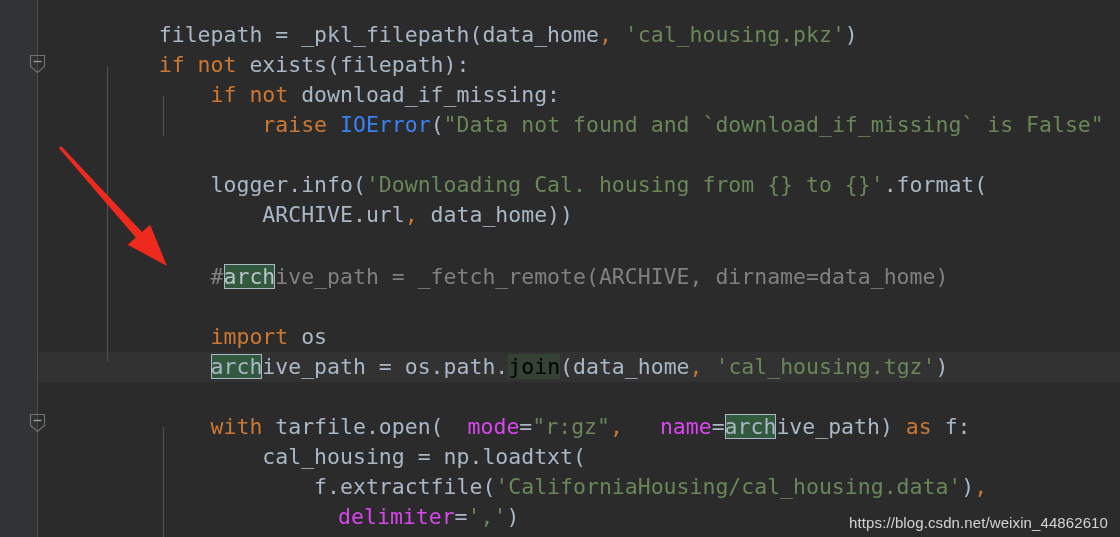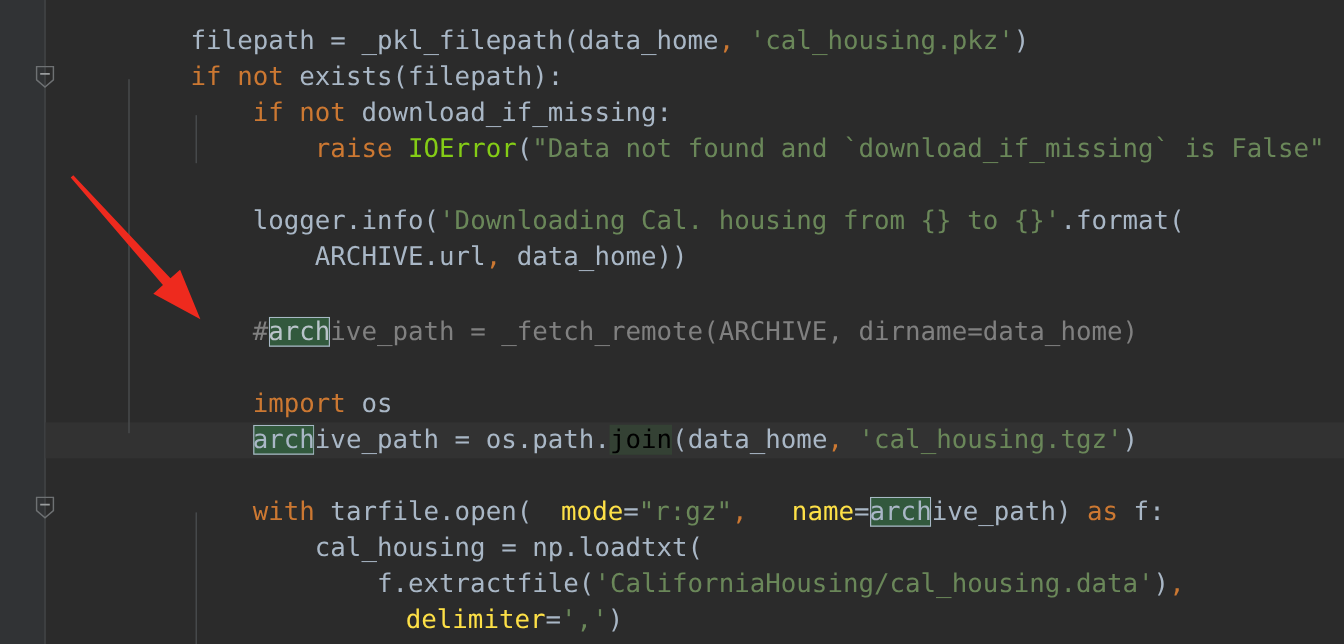--- a/index.html
+++ b/index.html
@@ -78,23 +78,23 @@
     position: absolute;
     left: 107px;
     height: 30px;
     white-space: pre;
   }
 
   
   .t-plain   { color: #a9b7c6; }
   .t-kw      { color: #cc7832; }
   .t-str     { color: #6a8759; }
-  .t-cls     { color: #84cc16; }
+  .t-cls     { color: #3b82f6; }
   .t-comment { color: #808080; }
-  .t-kwarg   { color: #fde047; padding-left: 24px; }
+  .t-kwarg   { color: #d946ef; padding-left: 24px; }
 
   
   .hit {
     background: #32593d;
     box-shadow: 0 0 0 1px #a9b7c6 inset;
     color: #a9b7c6;
   }
   .hit-comment {
     background: #32593d;
     box-shadow: 0 0 0 1px #a9b7c6 inset;
@@ -167,14 +167,15 @@
       <div class="indent-guide" style="left: 163px; top: 96px; height: 40px;"></div>
       <div class="indent-guide" style="left: 163px; top: 427px; height: 110px;"></div>
     </div>
 
   <div class="code" id="code-layer"><div class="line" style="top: 20px;"><span class="t-plain">    filepath = _pkl_filepath(data_home</span><span class="t-kw">,</span><span class="t-plain"> </span><span class="t-str">'cal_housing.pkz'</span><span class="t-plain">)</span></div><div class="line" style="top: 50px;"><span class="t-plain">    </span><span class="t-kw">if not</span><span class="t-plain"> exists(filepath):</span></div><div class="line" style="top: 80px;"><span class="t-plain">        </span><span class="t-kw">if not</span><span class="t-plain"> download_if_missing:</span></div><div class="line" style="top: 110px;"><span class="t-plain">            </span><span class="t-kw">raise</span><span class="t-plain"> </span><span class="t-cls">IOError</span><span class="t-plain">(</span><span class="t-str">"Data not found and `download_if_missing` is False"</span></div><div class="line" style="top: 140px;"></div><div class="line" style="top: 170px;"><span class="t-plain">        logger.info(</span><span class="t-str">'Downloading Cal. housing from {} to {}'</span><span class="t-plain">.format(</span></div><div class="line" style="top: 200px;"><span class="t-plain">            ARCHIVE.url</span><span class="t-kw">,</span><span class="t-plain"> data_home))</span></div><div class="line" style="top: 230px;"></div><div class="line" style="top: 262px;"><span class="t-comment">        #</span><span class="hit-comment">arch</span><span class="t-comment">ive_path = _fetch_remote(ARCHIVE, dirname=data_home)</span></div><div class="line" style="top: 292px;"></div><div class="line" style="top: 322px;"><span class="t-plain">        </span><span class="t-kw">import</span><span class="t-plain"> os</span></div><div class="line" style="top: 352px;"><span class="t-plain">        </span><span class="hit">arch</span><span class="t-plain">ive_path = os.path.</span><span class="soft-hit">join</span><span class="t-plain">(data_home</span><span class="t-kw">,</span><span class="t-plain"> </span><span class="t-str">'cal_housing.tgz'</span><span class="t-plain">)</span></div><div class="line" style="top: 382px;"></div><div class="line" style="top: 412px;"><span class="t-plain">        </span><span class="t-kw">with</span><span class="t-plain"> tarfile.open(</span><span class="t-kwarg">mode</span><span class="t-plain">=</span><span class="t-str">"r:gz"</span><span class="t-kw">,</span><span class="t-plain"> </span><span class="t-kwarg">name</span><span class="t-plain">=</span><span class="hit">arch</span><span class="t-plain">ive_path) </span><span class="t-kw">as</span><span class="t-plain"> f:</span></div><div class="line" style="top: 442px;"><span class="t-plain">            cal_housing = np.loadtxt(</span></div><div class="line" style="top: 472px;"><span class="t-plain">                f.extractfile(</span><span class="t-str">'CaliforniaHousing/cal_housing.data'</span><span class="t-plain">)</span><span class="t-kw">,</span></div><div class="line" style="top: 502px;"><span class="t-plain">                </span><span class="t-kwarg">delimiter</span><span class="t-plain">=</span><span class="t-str">','</span><span class="t-plain">)</span></div></div>
 
   <svg class="arrow-svg" id="arrow-layer" viewBox="0 0 1120 537">
       <polygon points="58.91,147.98 135.79,237.58 127.76,244.80 167.00,266.00 150.07,224.74 142.04,231.96 61.09,146.02" fill="#ee2a1e"></polygon>
     </svg>
 
+  <div class="watermark">https://blog.csdn.net/weixin_44862610</div>
 
 </div>
 
 </body></html>

